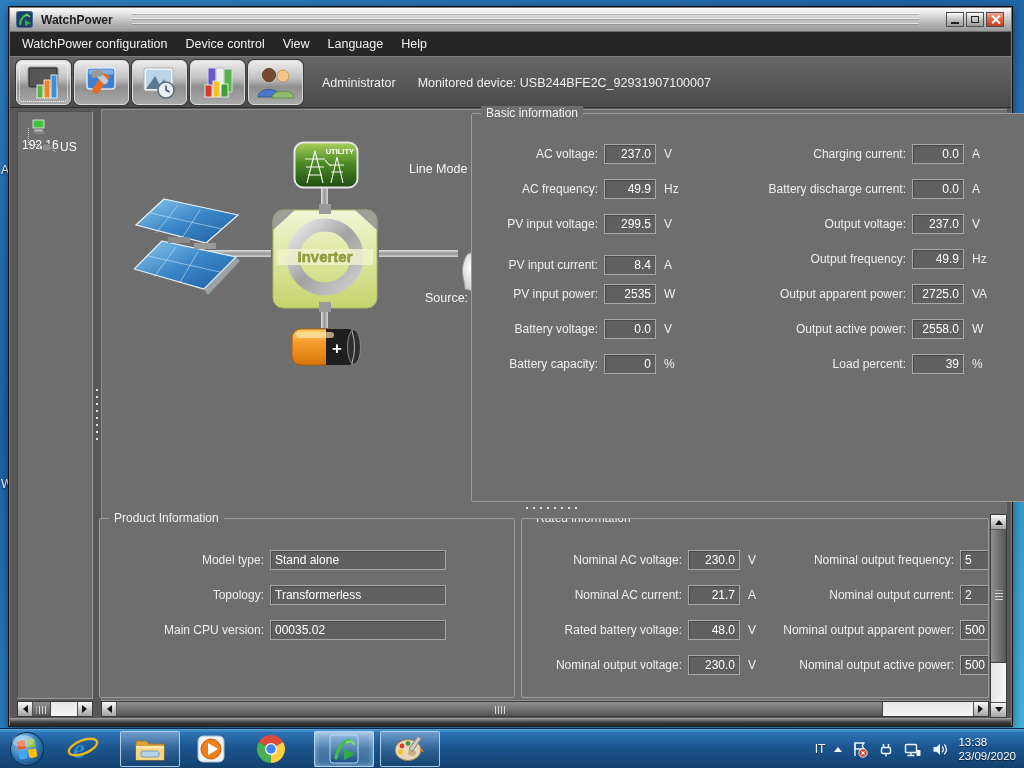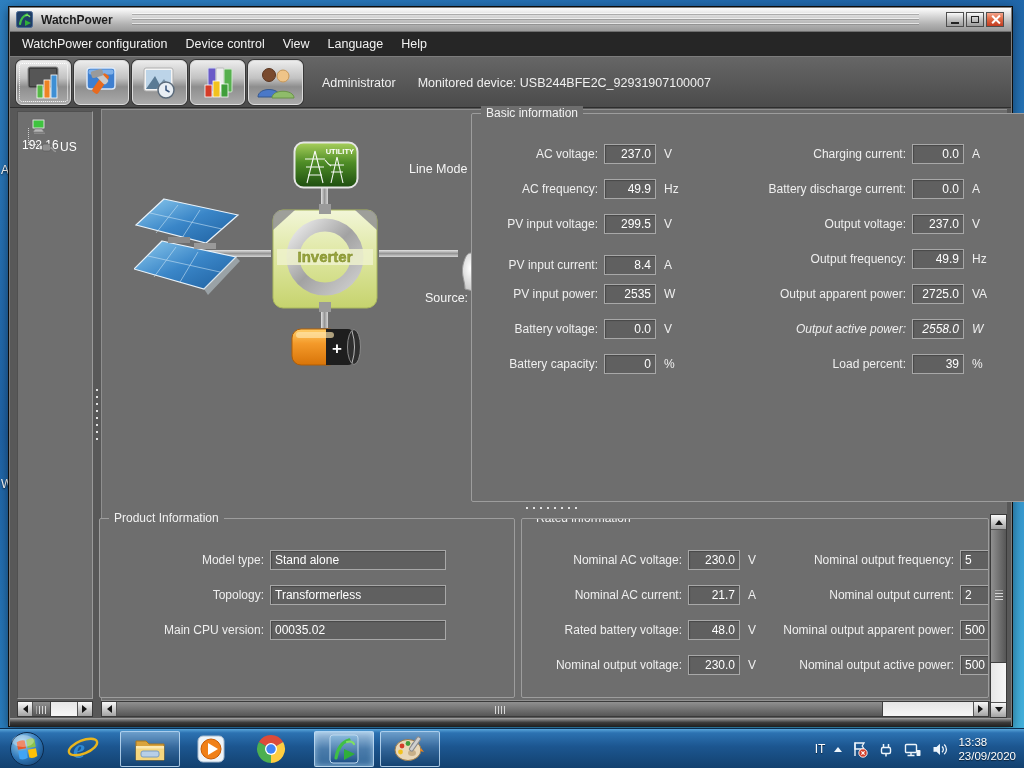--- a/index.html
+++ b/index.html
@@ -395,21 +395,21 @@
     <div class="row" style="left:222px; top:135px; width:308px;">
         <span class="flabel" style="width:212px">Output frequency:</span>
         <span class="fbox">49.9</span>
         <span class="funit">Hz</span>
       </div>
     <div class="row" style="left:222px; top:170px; width:308px;">
         <span class="flabel" style="width:212px">Output apparent power:</span>
         <span class="fbox">2725.0</span>
         <span class="funit">VA</span>
       </div>
-    <div class="row" style="left:222px; top:205px; width:308px;font-style:italic;">
+    <div class="row" style="left:222px; top:205px; width:308px;">
         <span class="flabel" style="width:212px">Output active power:</span>
         <span class="fbox">2558.0</span>
         <span class="funit">W</span>
       </div>
     <div class="row" style="left:222px; top:240px; width:308px;">
         <span class="flabel" style="width:212px">Load percent:</span>
         <span class="fbox">39</span>
         <span class="funit">%</span>
       </div>
   </div>

